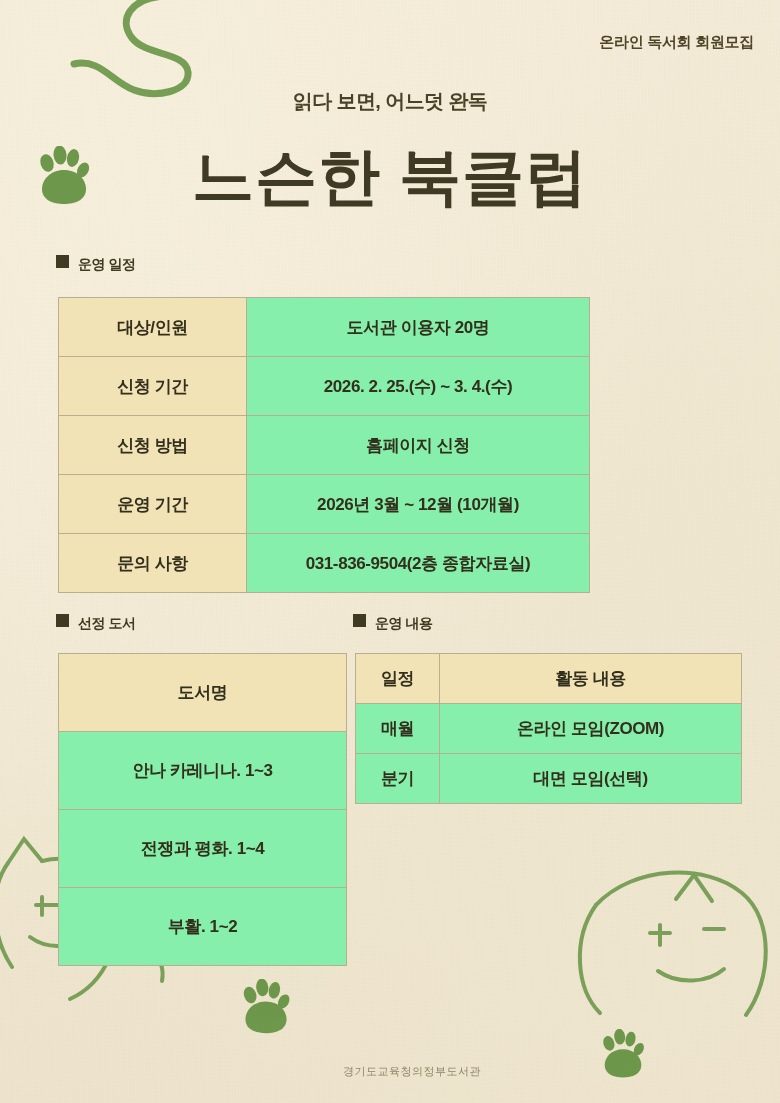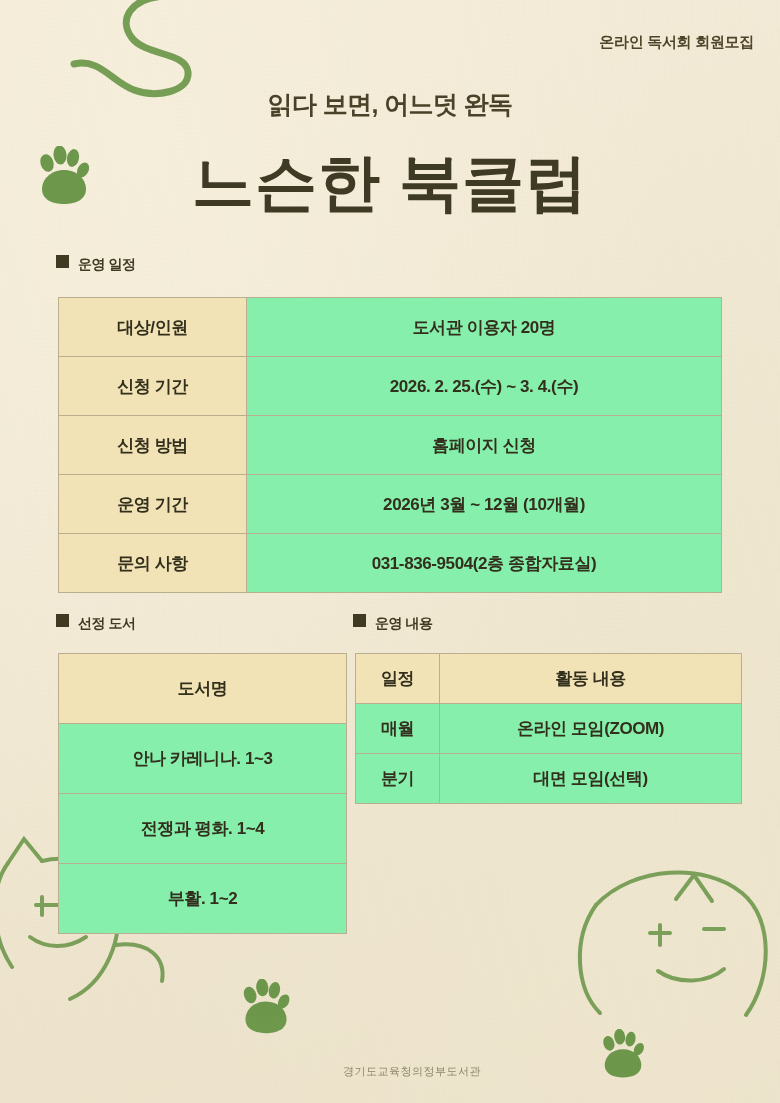--- a/index.html
+++ b/index.html
@@ -56,21 +56,21 @@
   }
 
   .title-block {
     position: absolute;
     top: 88px;
     left: 0;
     width: 780px;
     text-align: center;
   }
   .subtitle {
-    font-size: 25px;
+    font-size: 20px;
     font-weight: bold;
     color: #4a4228;
     letter-spacing: -0.6px;
   }
   .maintitle {
     margin-top: 29px;
     font-size: 62px;
     font-weight: bold;
     color: #3f3a24;
     letter-spacing: 1px;
@@ -107,32 +107,32 @@
     letter-spacing: -0.4px;
   }
   .t-label { background: #f2e3b6; }
   .t-value { background: #86efac; }
   .t-head  { background: #f2e3b6; }
 
   #schedule-table {
     position: absolute;
     top: 297px;
     left: 58px;
-    width: 664px;
+    width: 532px;
   }
   #schedule-table td { height: 59px; }
   #schedule-table col.c1 { width: 188px; }
 
   #books-table {
     position: absolute;
     top: 653px;
     left: 58px;
     width: 289px;
   }
-  #books-table td, #books-table th { height: 70px; }
+  #books-table td, #books-table th { height: 78px; }
 
   #program-table {
     position: absolute;
     top: 653px;
     left: 355px;
     width: 387px;
   }
   #program-table td, #program-table th { height: 50px; }
   #program-table col.p1 { width: 84px; }
 

